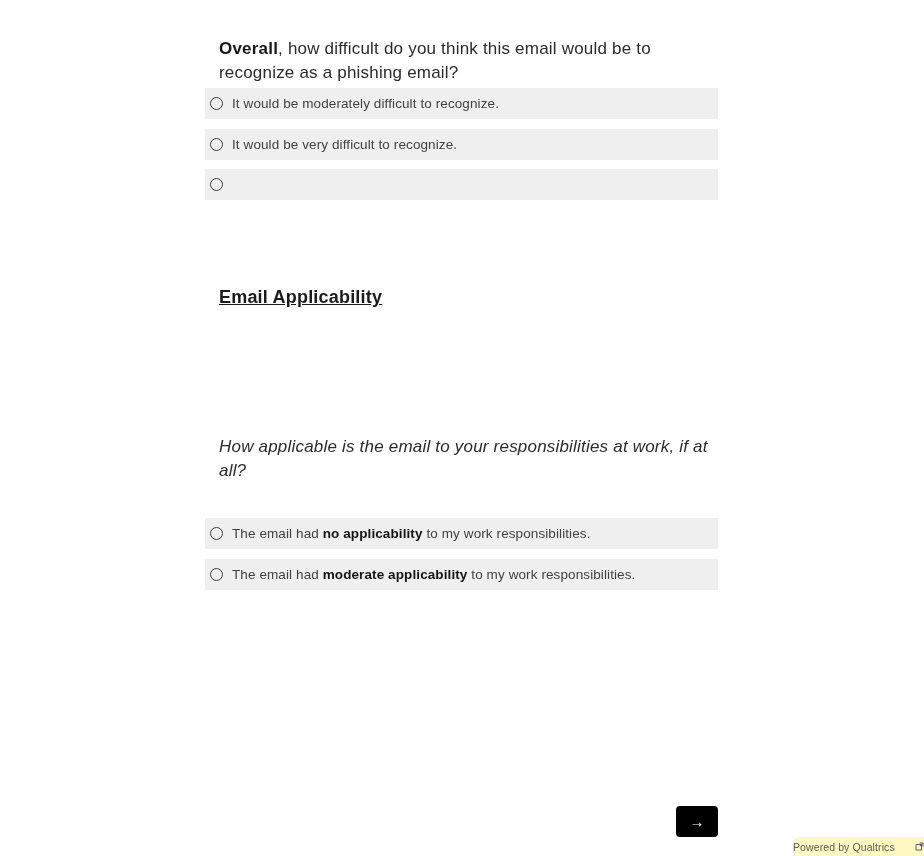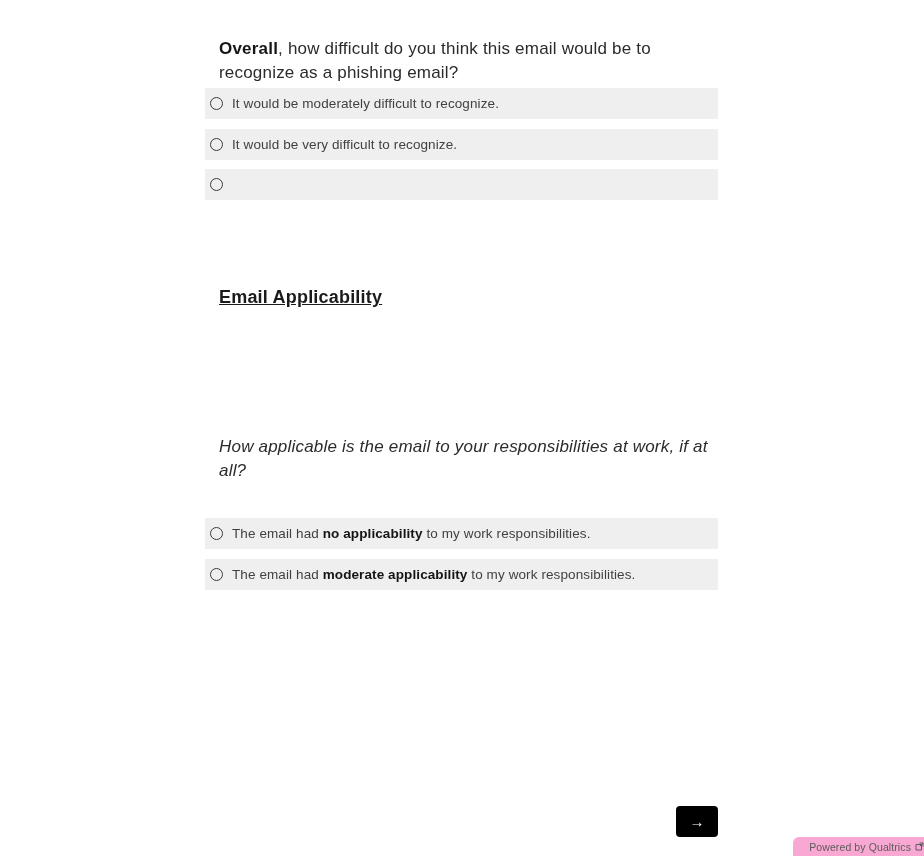--- a/index.html
+++ b/index.html
@@ -81,25 +81,25 @@
     justify-content: center;
     cursor: pointer;
   }
 
   #powered-badge {
     position: absolute;
     right: 0;
     bottom: 0;
     width: 131px;
     height: 19px;
-    background: #f9a8d4;
+    background: #fef9c3;
     border-top-left-radius: 6px;
     display: flex;
     align-items: center;
-    justify-content: flex-end;
+    justify-content: space-between;
     gap: 4px;
     cursor: pointer;
   }
   #powered-badge .badge-text {
     font-size: 10.5px;
     color: #5c5c5c;
     letter-spacing: 0.1px;
   }
   #powered-badge svg { display: block; }
 </style>

